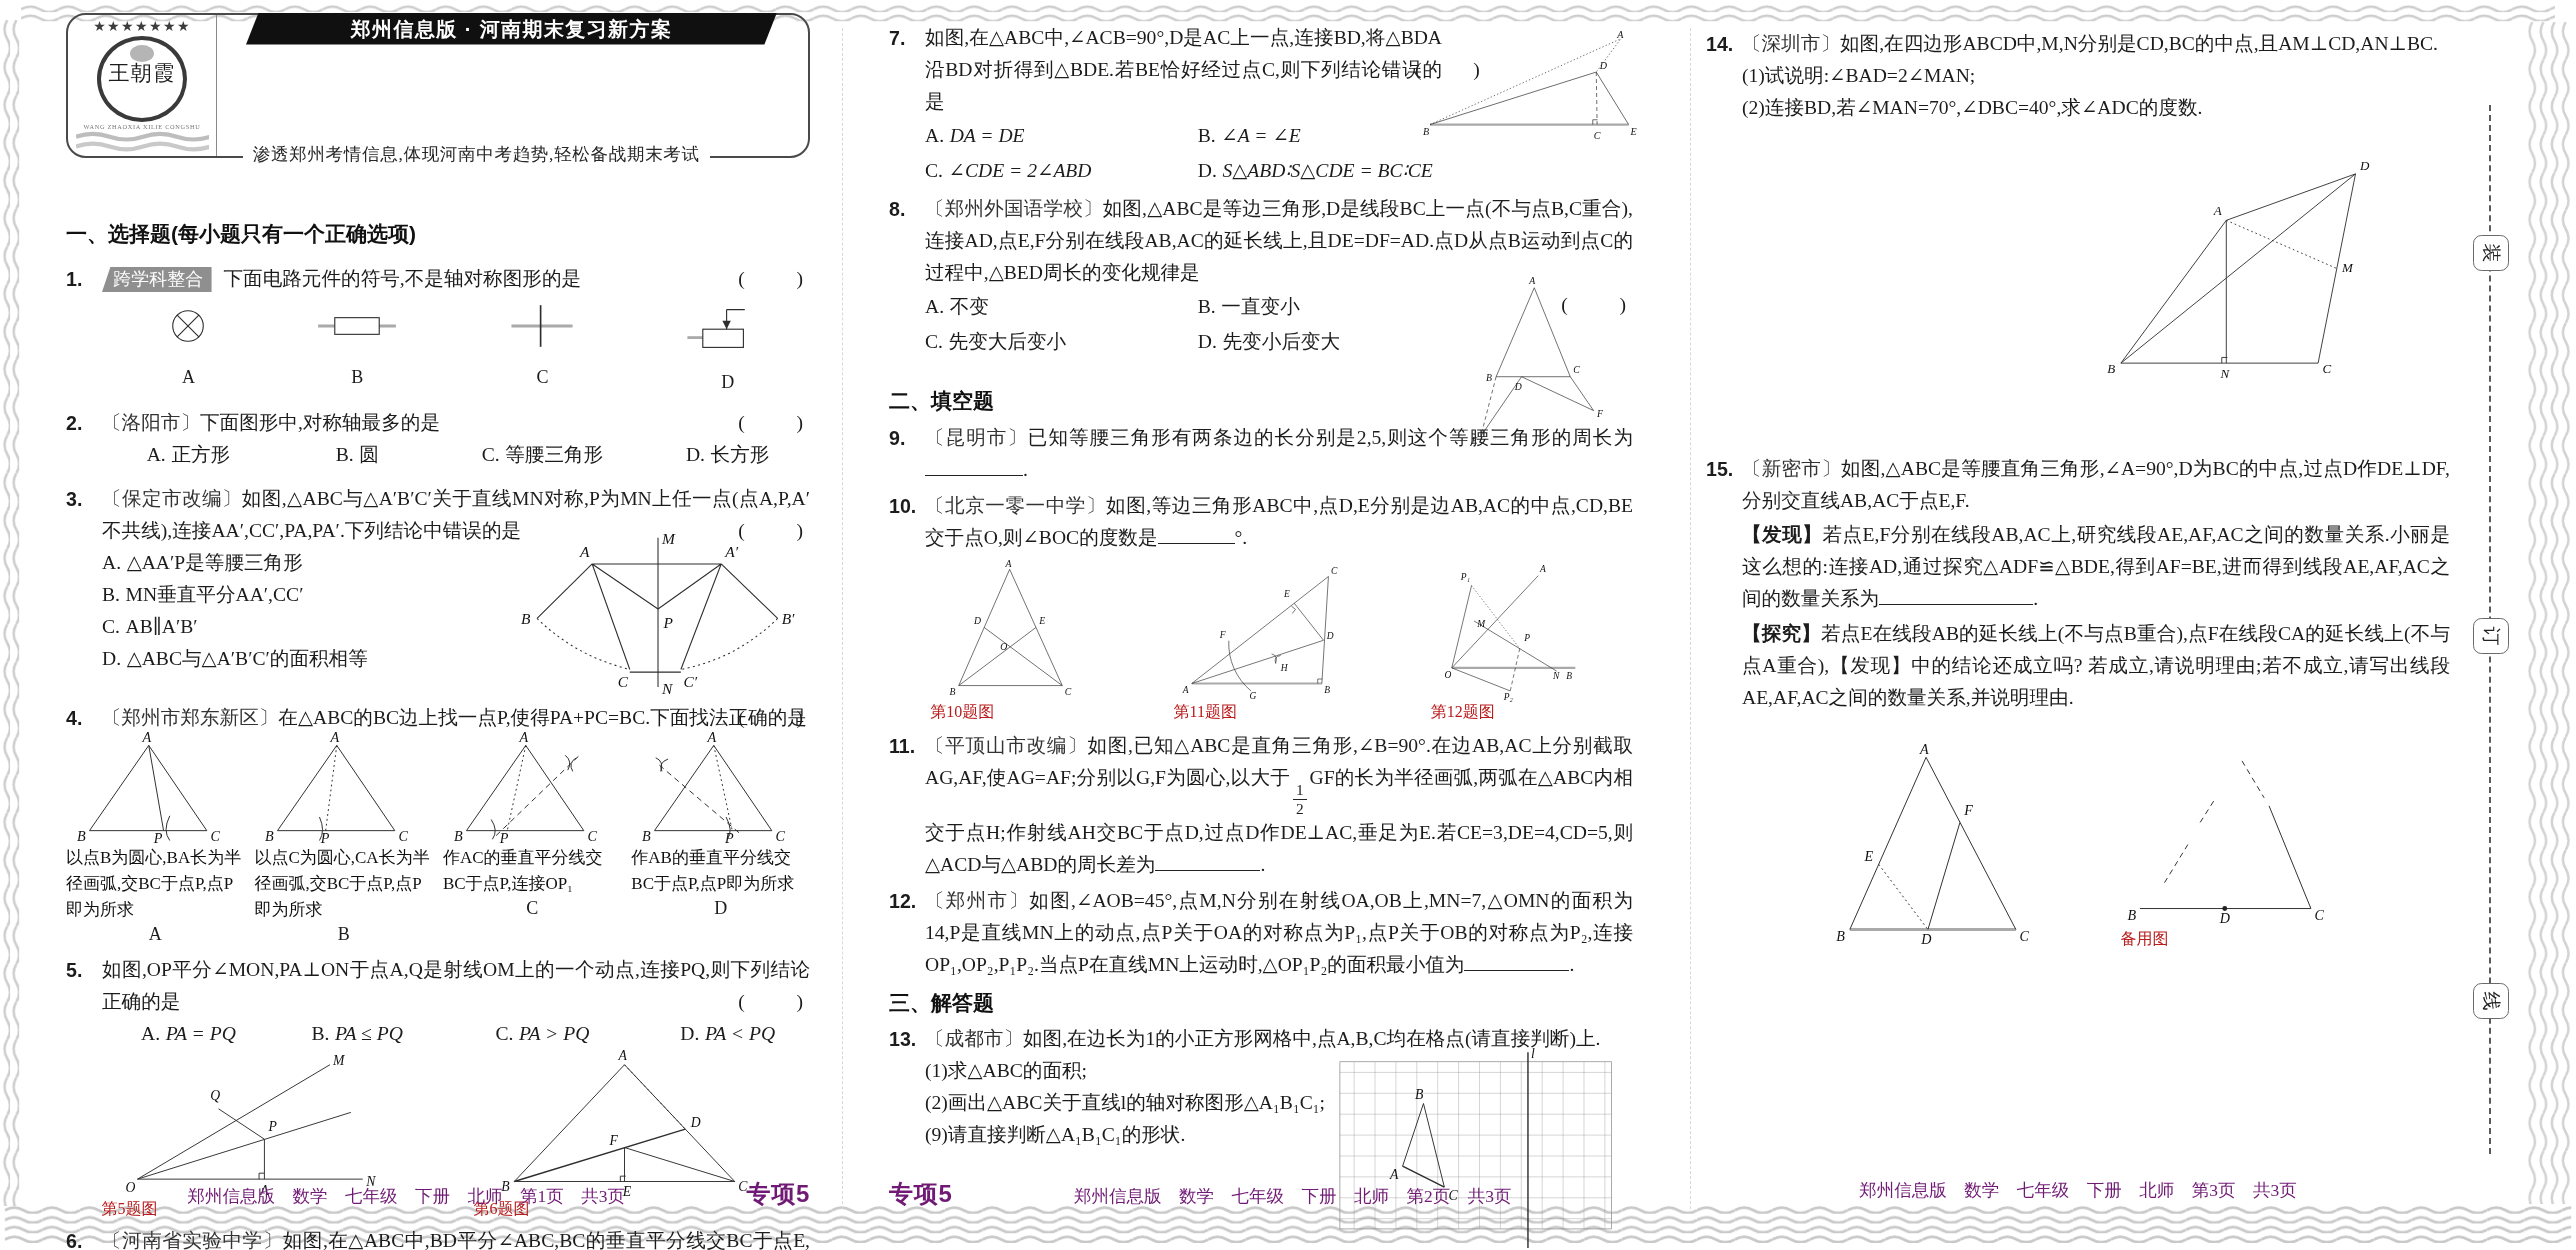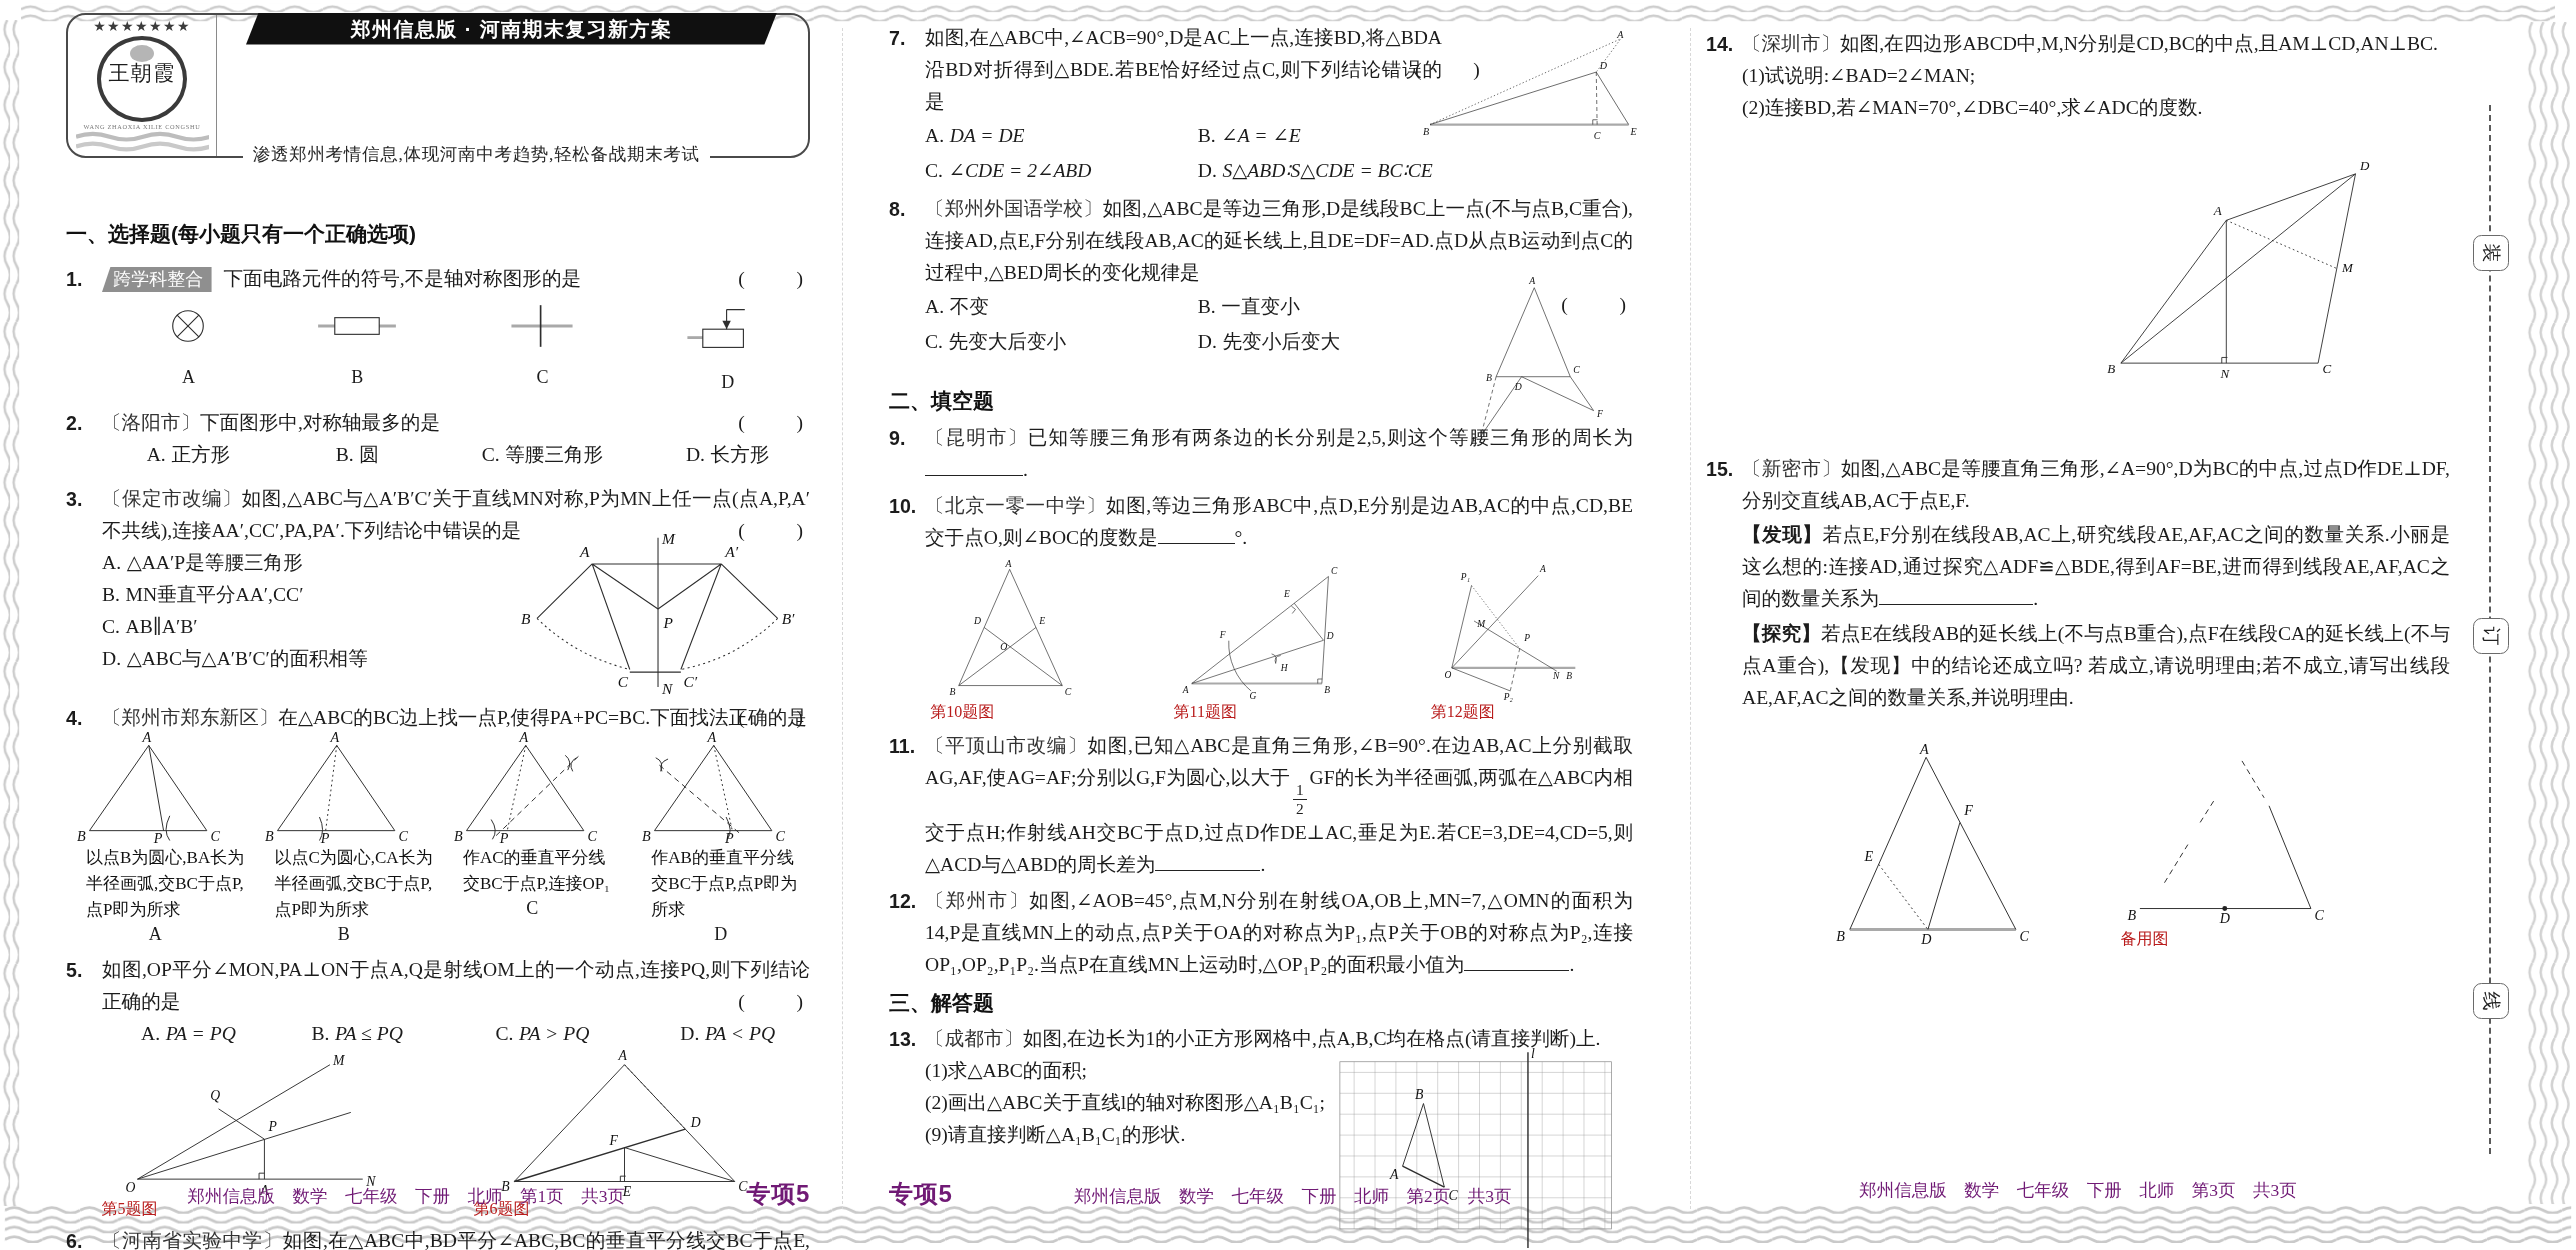--- a/index.html
+++ b/index.html
@@ -48,21 +48,21 @@
   
   svg.fig{overflow:visible;}
   .ln{stroke:#2e2e2e;stroke-width:1.6;fill:none;}
   .ln2{stroke:#2e2e2e;stroke-width:2.4;fill:none;}
   .thk{stroke:#a9a9a9;stroke-width:5;fill:none;}
   .dot{stroke-dasharray:3 5;}
   .dsh{stroke-dasharray:9 7;}
   svg.fig text{font-family:"Liberation Serif","DejaVu Serif",serif;font-style:italic;font-size:23px;fill:#111;}
   .figcap{font-size:16px;text-align:left;font-style:normal;color:#b91c1c;}
   .figrow{display:flex;justify-content:space-around;align-items:flex-end;}
-  .subfig-cap{font-size:17px;line-height:26px;text-align:left;color:#111;margin-left:20px;}
+  .subfig-cap{font-size:17px;line-height:26px;text-align:left;color:#111;}
   .subfig-letter{text-align:center;font-size:18px;margin-top:1.4px;}
 
   
   .footer{position:absolute;top:1178px;width:100%;font-size:17.5px;color:#701a75;}
   .flabel{font-size:24px;letter-spacing:0.7px;}
 
   
   .pagediv{position:absolute;top:28px;height:1181px;border-left:1.4px dashed #d8d8d8;}
   .bindline{position:absolute;left:2489px;top:105px;height:1049px;border-left:2.1px dashed #5a5a5a;}
   .bindtab{position:absolute;left:2473px;width:34px;height:34px;background:#fff;border:1.4px solid #6a6a6a;border-radius:8.4px;

